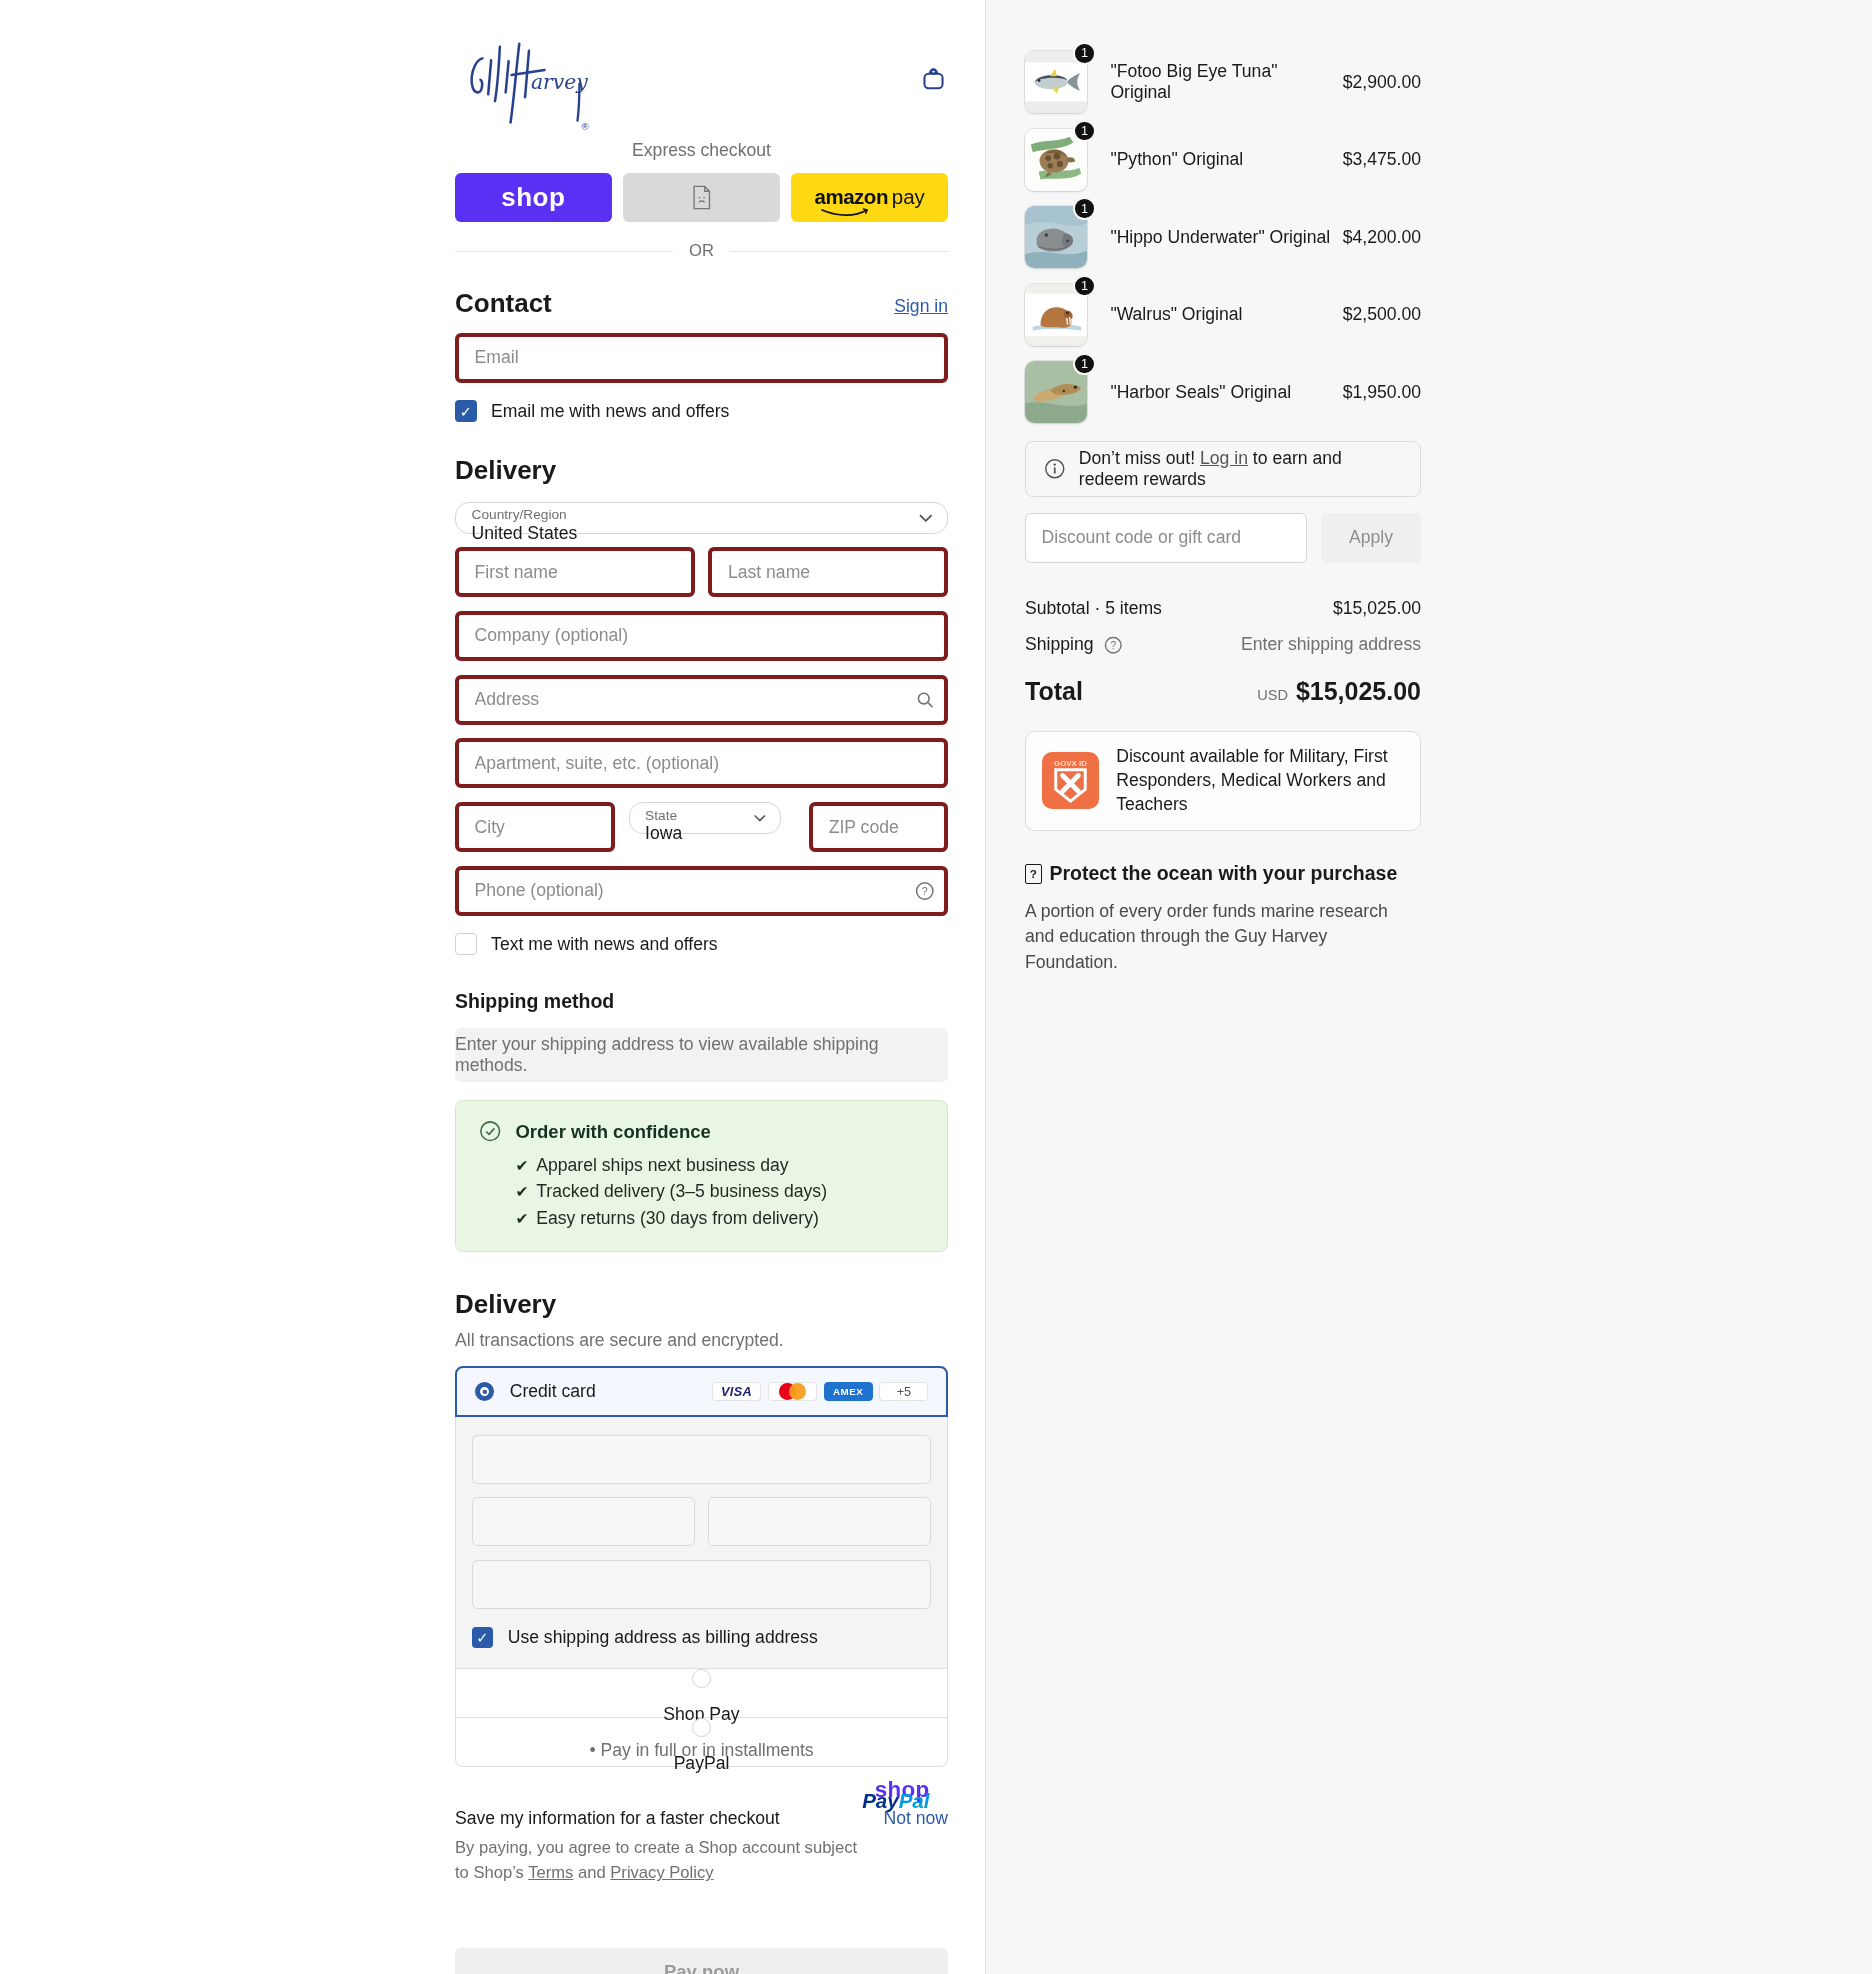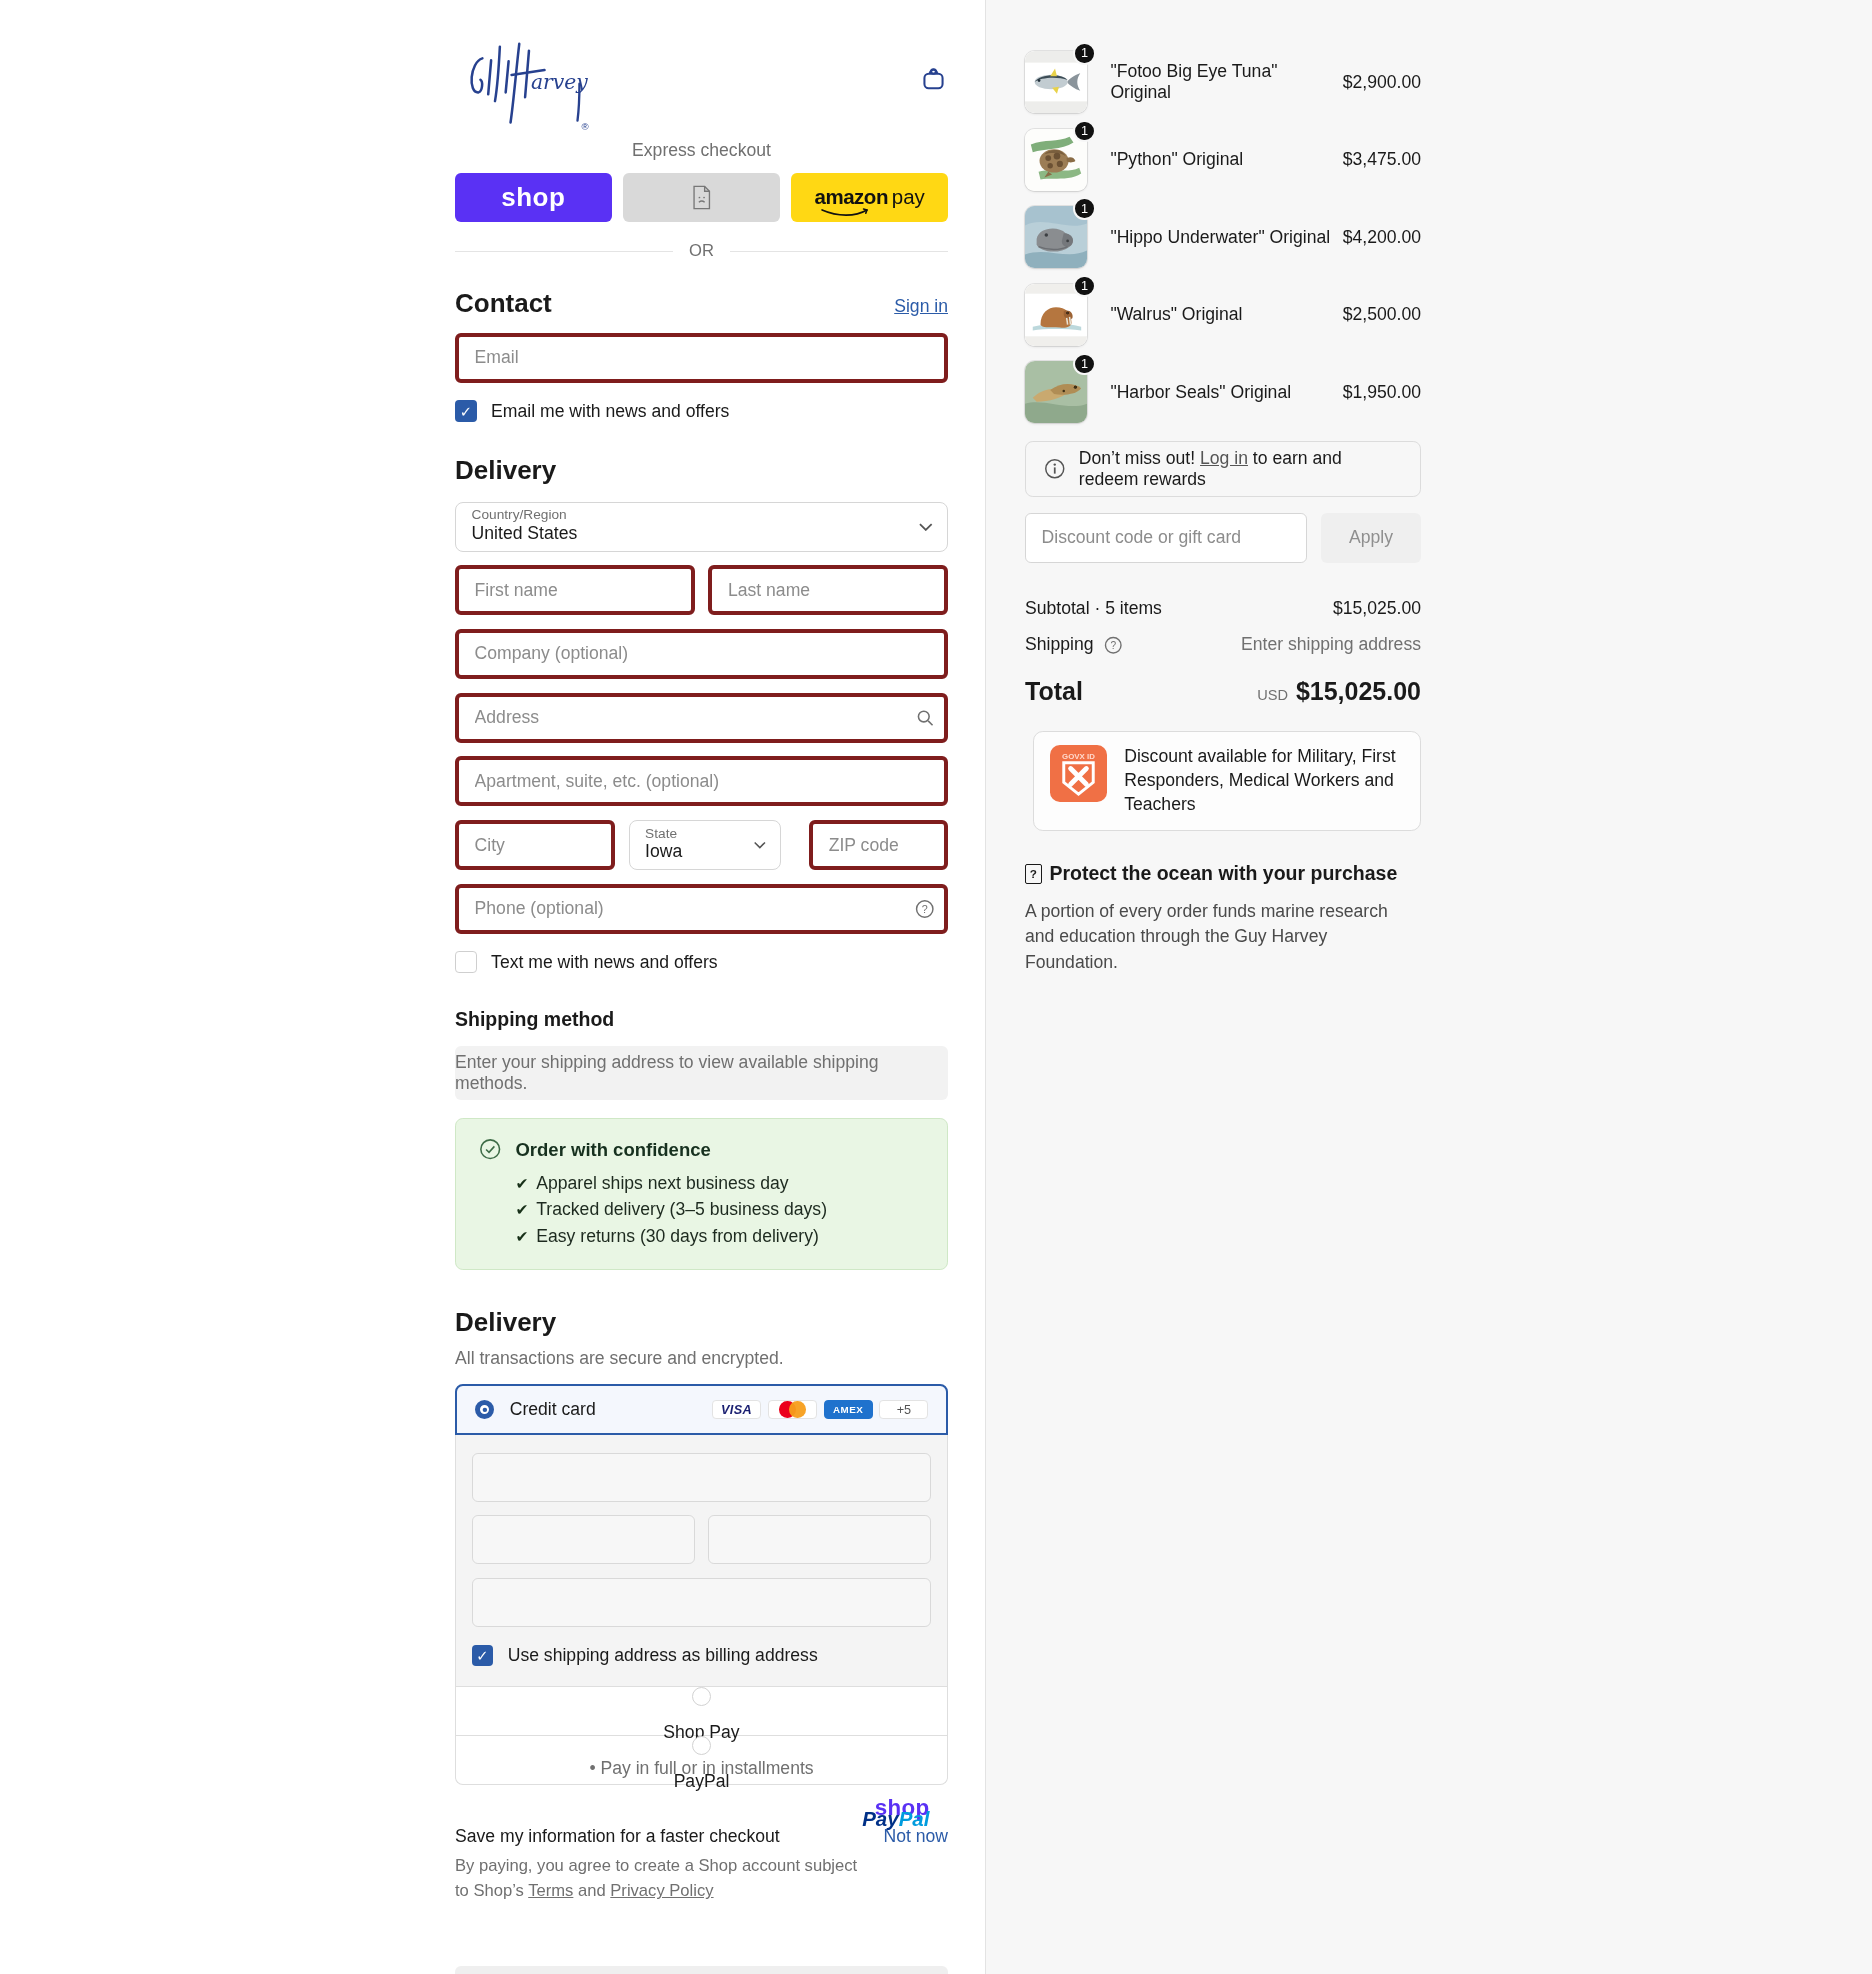--- a/index.html
+++ b/index.html
@@ -46,21 +46,21 @@
   .field input::placeholder { color:#8c8c8c; }
   .row2 { display:flex; gap:13.7px; }
   .row2 > .field { flex:1; margin-top:13.7px; }
   .row3 { display:flex; gap:13.7px; }
   .row3 > .field { margin-top:13.7px; }
   .row3 .f-city { flex:1.15; }
   .row3 .f-state { flex:1.1; }
   .row3 .f-zip { flex:1;padding-left:14px; }
 
   .selectbox {
-    height:50px; border:1px solid #d6d6d6; border-radius:8px; background:#fff;
+    height:32px; border:1px solid #d6d6d6; border-radius:14px; background:#fff;
     padding:5.9px 15.6px 0; position:relative; cursor:pointer;
   }
   .selectbox .sm-label { font-size:13.7px; color:#707070; line-height:14.6px; }
   .selectbox .sel-val { font-size:17.6px; color:#1a1a1a; line-height:21.5px; }
   .chev { position:absolute; right:13.7px; top:50%; transform:translateY(-50%); }
 
   .icon-right { position:absolute; right:13.7px; top:50%; transform:translateY(-50%); }
 
   .cb-row { display:flex; align-items:center; gap:14.6px; margin-top:17.6px; font-size:17.6px; cursor:pointer; }
   .cb { width:21.5px; height:21.5px; border-radius:3.9px; flex:0 0 auto; display:flex; align-items:center; justify-content:center; }
@@ -150,21 +150,21 @@
 
   .tot-row { display:flex; justify-content:space-between; font-size:17.6px; margin-top:15.6px; }
   .tot-row.first { margin-top:35px; }
   .muted { color:#707070; }
   .total-line { display:flex; justify-content:space-between; align-items:baseline; margin-top:21.5px; }
   .total-lbl { font-size:25px; font-weight:bold; }
   .total-val { font-size:25px; font-weight:bold; }
   .usd { font-size:14.6px; color:#707070; font-weight:normal; margin-right:7.8px; }
 
   .govx { margin-top:25px; background:#fdfdfd; border:1px solid #dcdcdc; border-radius:9.8px;
-    display:flex; gap:17.6px; padding:13.7px 15.6px;margin-left:8px; }
+    display:flex; align-items:center; gap:17.6px; padding:13.7px 15.6px; }
   .govx-txt { font-size:17.6px; line-height:1.35; }
 
   .ocean-title { margin-top:31px; font-size:19.5px; font-weight:bold; display:flex; align-items:center; gap:7.8px; }
   .tofu { display:inline-flex; width:16.6px; height:20.5px; border:1.5px solid #1a1a1a; border-radius:2px;
     align-items:center; justify-content:center; font-size:11.7px; font-weight:bold; }
   .ocean-body { margin-top:13.7px; font-size:17.6px; color:#4a4a4a; line-height:1.45; width:380px; }
 
   svg { display:block; }
 </style>
 </head>

